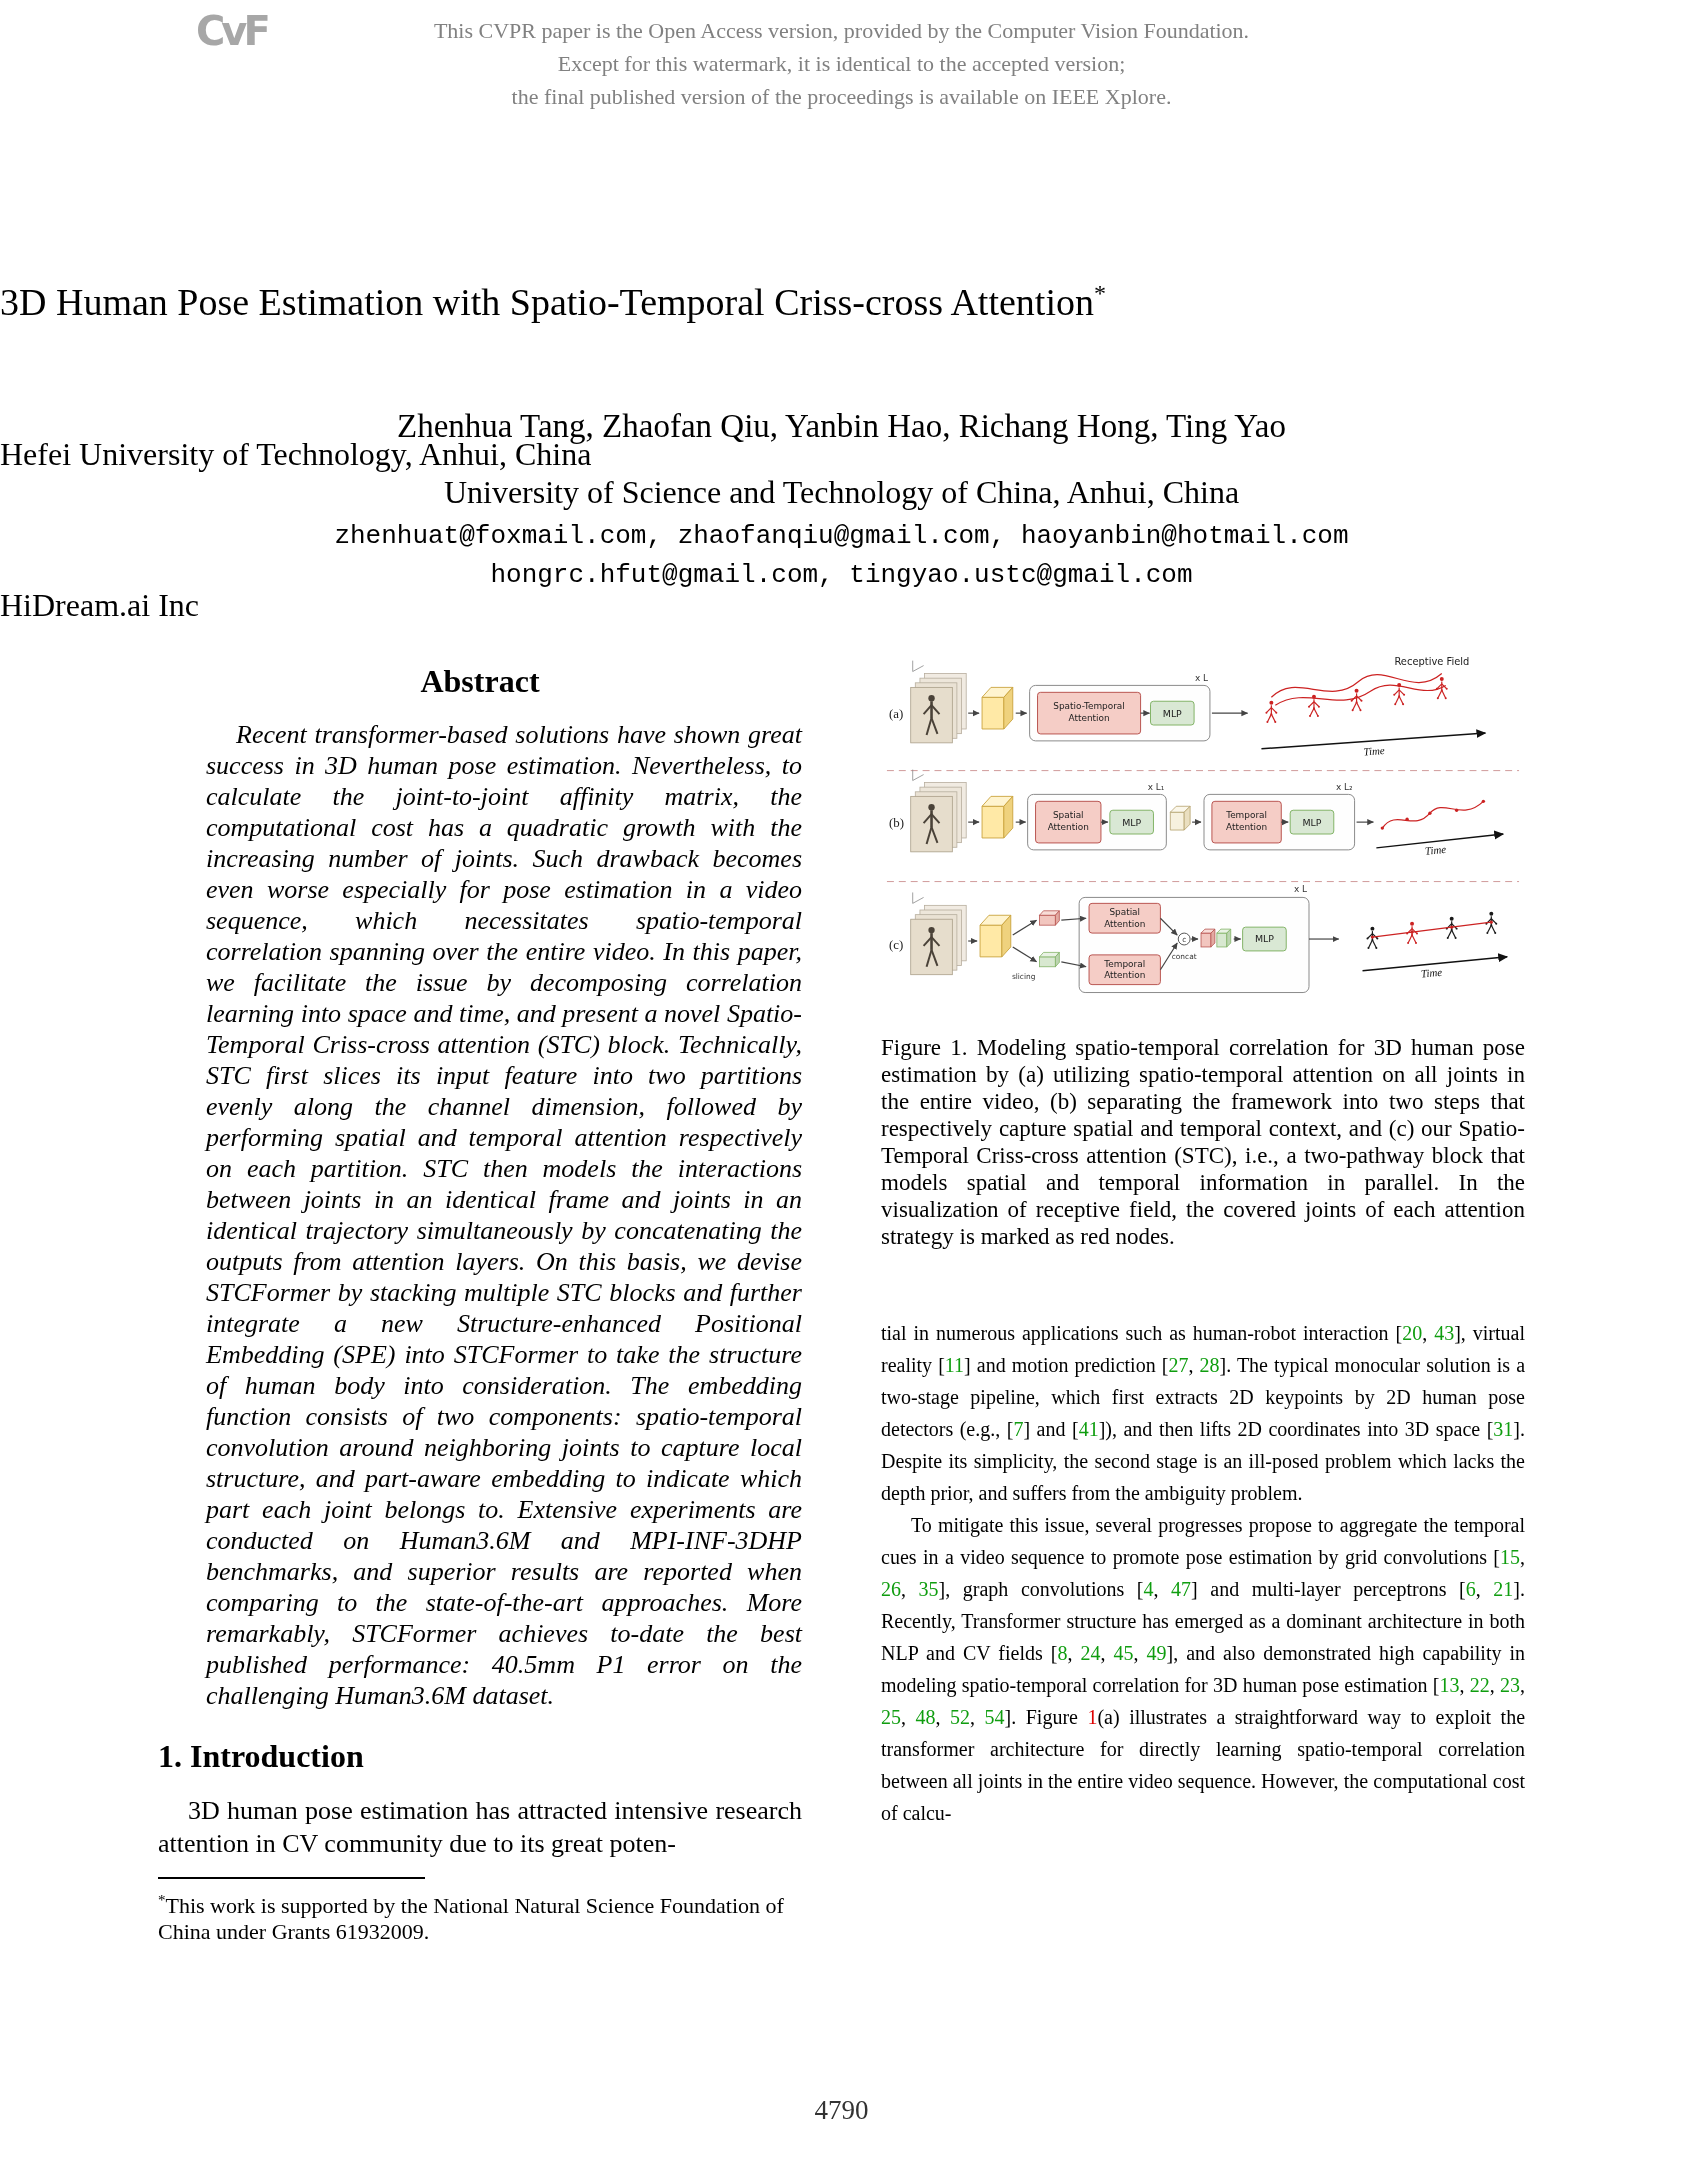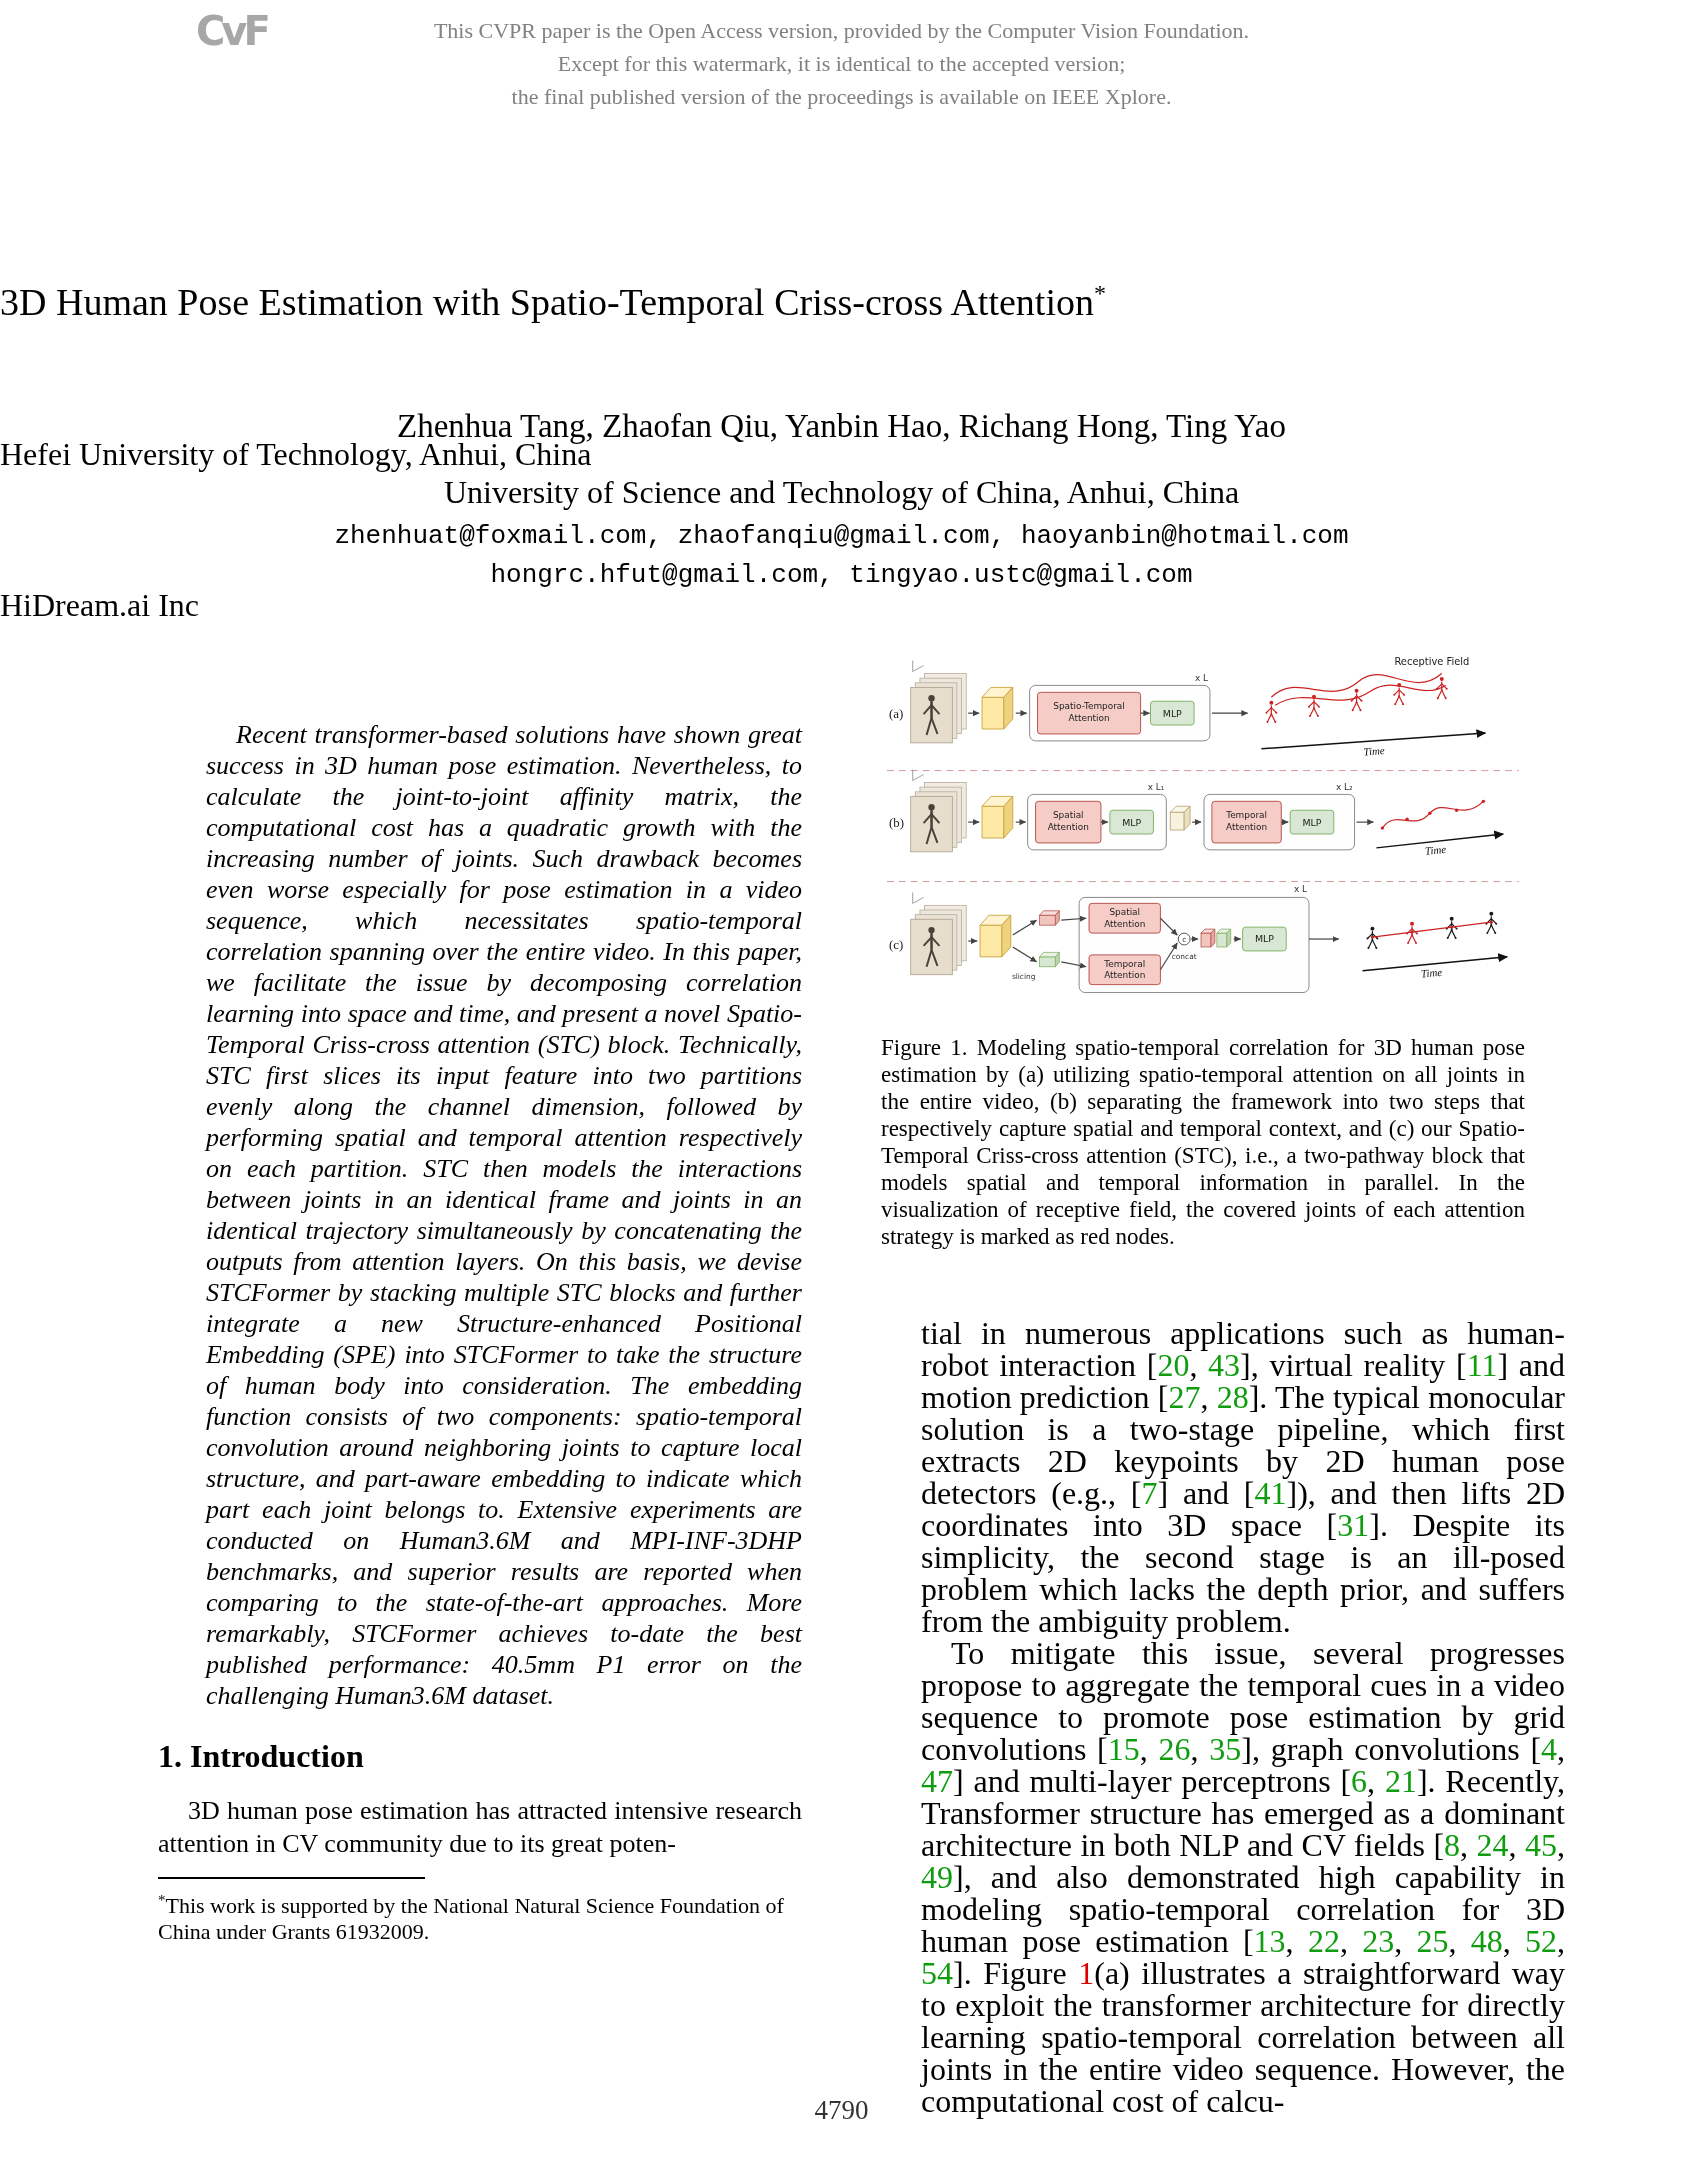--- a/index.html
+++ b/index.html
@@ -46,21 +46,21 @@
   .footnote { position:absolute; top:1887px; left:158px; width:644px;
               font-size:22px; line-height:26px; }
   .footnote sup { font-size:15px; }
   .pageno { position:absolute; top:2095px; left:0; right:0; text-align:center;
             font-size:27px; color:#333; }
   
   .figwrap { position:absolute; top:651px; left:881px; width:644px; height:368px; }
   .caption { position:absolute; top:1034px; left:881px; width:644px;
              font-size:23px; line-height:27px; text-align:justify; }
   .rbody { position:absolute; top:1317px; left:881px; width:644px;
-           font-size:32px; line-height:32px; text-align:justify;margin-left:40px; }
+           font-size:20px; line-height:32px; text-align:justify; }
   .rbody p.indent { text-indent:30px; }
   .cite { color:#0f9d0f; }
   .ref { color:#dd0000; }
   
   .fig text { font-family:"DejaVu Sans","Liberation Sans",sans-serif; fill:#222; }
   .fig .t-box  { font-size:9px; text-anchor:middle; }
   .fig .t-mlp  { font-size:9.5px; text-anchor:middle; }
   .fig .t-tag  { font-family:"Liberation Serif","DejaVu Serif",serif; font-size:13px; }
   .fig .t-loop { font-size:9px; text-anchor:end; fill:#333; }
   .fig .t-time { font-family:"Liberation Serif","DejaVu Serif",serif; font-style:italic;
@@ -90,20 +90,21 @@
   <h1 class="title"><span>3D Human Pose Estimation with Spatio-Temporal Criss-cross Attention</span><sup>*</sup></h1>
   <div class="authors">Zhenhua Tang, Zhaofan Qiu, Yanbin Hao, Richang Hong, Ting Yao</div>
   <div class="affil-row">
     <span>Hefei University of Technology, Anhui, China</span>
     <span>HiDream.ai Inc</span>
   </div>
   <div class="affil2">University of Science and Technology of China, Anhui, China</div>
   <div class="emails emails1">zhenhuat@foxmail.com, zhaofanqiu@gmail.com, haoyanbin@hotmail.com</div>
   <div class="emails emails2">hongrc.hfut@gmail.com, tingyao.ustc@gmail.com</div>
 
+  <div class="abs-heading">Abstract</div>
   <div class="abs-text">
     <p>Recent transformer-based solutions have shown great success in 3D human pose estimation. Nevertheless, to calculate the joint-to-joint affinity matrix, the computational cost has a quadratic growth with the increasing number of joints. Such drawback becomes even worse especially for pose estimation in a video sequence, which necessitates spatio-temporal correlation spanning over the entire video. In this paper, we facilitate the issue by decomposing correlation learning into space and time, and present a novel Spatio-Temporal Criss-cross attention (STC) block. Technically, STC first slices its input feature into two partitions evenly along the channel dimension, followed by performing spatial and temporal attention respectively on each partition. STC then models the interactions between joints in an identical frame and joints in an identical trajectory simultaneously by concatenating the outputs from attention layers. On this basis, we devise STCFormer by stacking multiple STC blocks and further integrate a new Structure-enhanced Positional Embedding (SPE) into STCFormer to take the structure of human body into consideration. The embedding function consists of two components: spatio-temporal convolution around neighboring joints to capture local structure, and part-aware embedding to indicate which part each joint belongs to. Extensive experiments are conducted on Human3.6M and MPI-INF-3DHP benchmarks, and superior results are reported when comparing to the state-of-the-art approaches. More remarkably, STCFormer achieves to-date the best published performance: 40.5mm P1 error on the challenging Human3.6M dataset.</p>
   </div>
   <div class="intro-heading">1. Introduction</div>
   <div class="intro-text">
     <p>3D human pose estimation has attracted intensive research attention in CV community due to its great poten-</p>
   </div>
   <div class="footnote-rule"></div>
   <div class="footnote"><sup>*</sup><span>This work is supported by the National Natural Science Foundation of China under Grants 61932009.</span></div>
 

